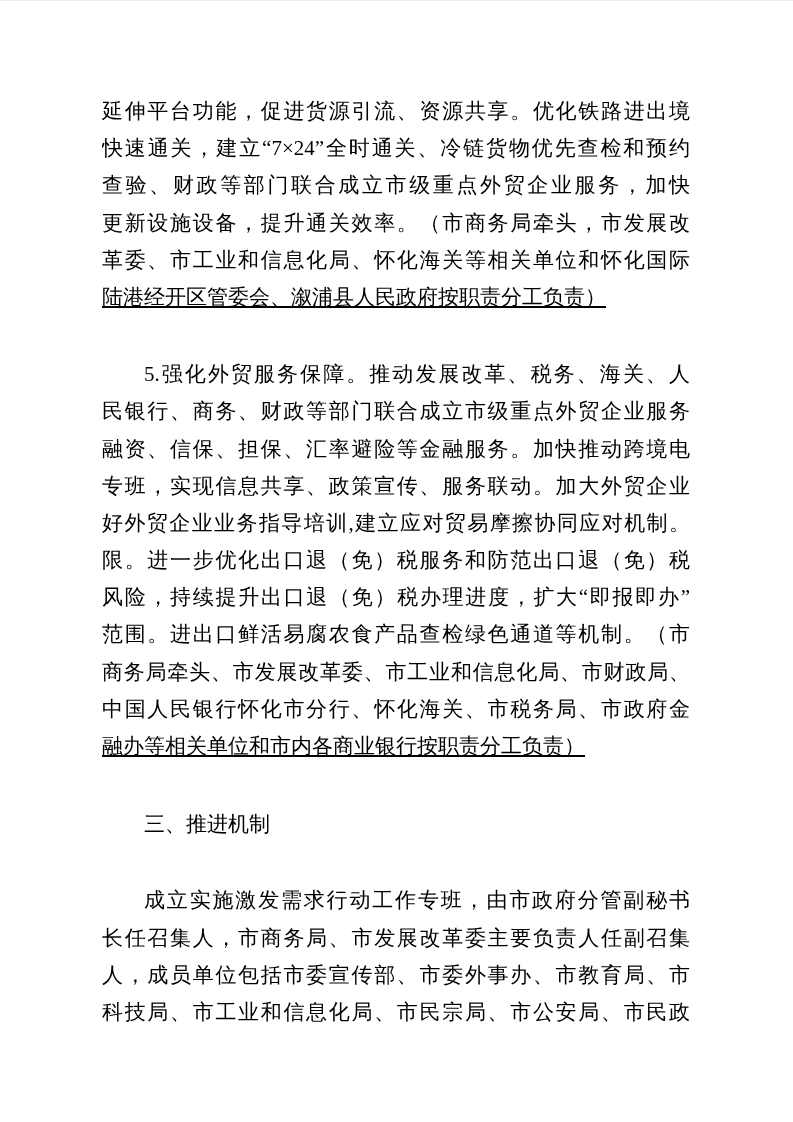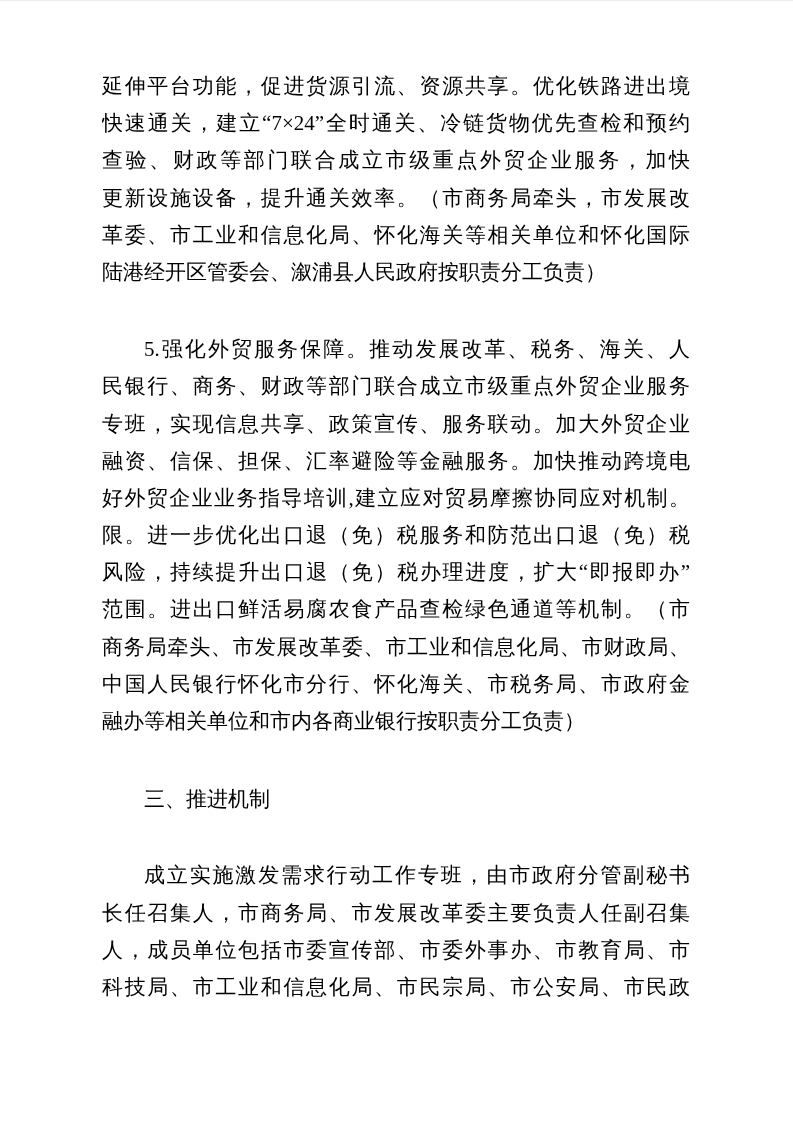--- a/index.html
+++ b/index.html
@@ -7,40 +7,41 @@
     padding: 0;
     background: #ffffff;
   }
   .page {
     position: relative;
     width: 793px;
     height: 1122px;
     box-sizing: border-box;
     background: #ffffff;
     border-top: 1px solid #ededed;
-    padding: 67px 103px 0 102px;
+    padding: 92px 103px 0 102px;
     overflow: hidden;
   }
   .text-block {
     width: 588px;
     color: #000000;
     font-family: "Liberation Serif", "DejaVu Serif", serif;
     font-size: 21px;
     line-height: 37.2px;
     font-kerning: none;
   }
   .line {
     height: 37.2px;
     overflow: hidden;
     text-align: justify;
     text-align-last: justify;
     white-space: pre-wrap;
   }
   .line.end {
     text-align-last: left;
+    text-decoration: underline;
   }
   .line.indent {
     text-indent: 42px;
     margin-top: 40px;
   }
   .line.heading {
     font-family: "Liberation Sans", "DejaVu Sans", sans-serif;
     font-weight: 400;
     text-align-last: left;
   }
@@ -53,22 +54,22 @@
 
     <div class="line">延伸平台功能，促进货源引流、资源共享。优化铁路进出境</div>
     <div class="line">快速通关，建立“7×24”全时通关、冷链货物优先查检和预约</div>
     <div class="line">查验、财政等部门联合成立市级重点外贸企业服务，加快</div>
     <div class="line">更新设施设备，提升通关效率。（市商务局牵头，市发展改</div>
     <div class="line">革委、市工业和信息化局、怀化海关等相关单位和怀化国际</div>
     <div class="line end">陆港经开区管委会、溆浦县人民政府按职责分工负责）</div>
 
     <div class="line indent">5.强化外贸服务保障。推动发展改革、税务、海关、人</div>
     <div class="line">民银行、商务、财政等部门联合成立市级重点外贸企业服务</div>
+    <div class="line">融资、信保、担保、汇率避险等金融服务。加快推动跨境电</div>
     <div class="line">专班，实现信息共享、政策宣传、服务联动。加大外贸企业</div>
-    <div class="line">融资、信保、担保、汇率避险等金融服务。加快推动跨境电</div>
     <div class="line">好外贸企业业务指导培训,建立应对贸易摩擦协同应对机制。</div>
     <div class="line">限。进一步优化出口退（免）税服务和防范出口退（免）税</div>
     <div class="line">风险，持续提升出口退（免）税办理进度，扩大“即报即办”</div>
     <div class="line">范围。进出口鲜活易腐农食产品查检绿色通道等机制。（市</div>
     <div class="line">商务局牵头、市发展改革委、市工业和信息化局、市财政局、</div>
     <div class="line">中国人民银行怀化市分行、怀化海关、市税务局、市政府金</div>
     <div class="line end">融办等相关单位和市内各商业银行按职责分工负责）</div>
 
     <div class="line indent heading">三、推进机制</div>
 

